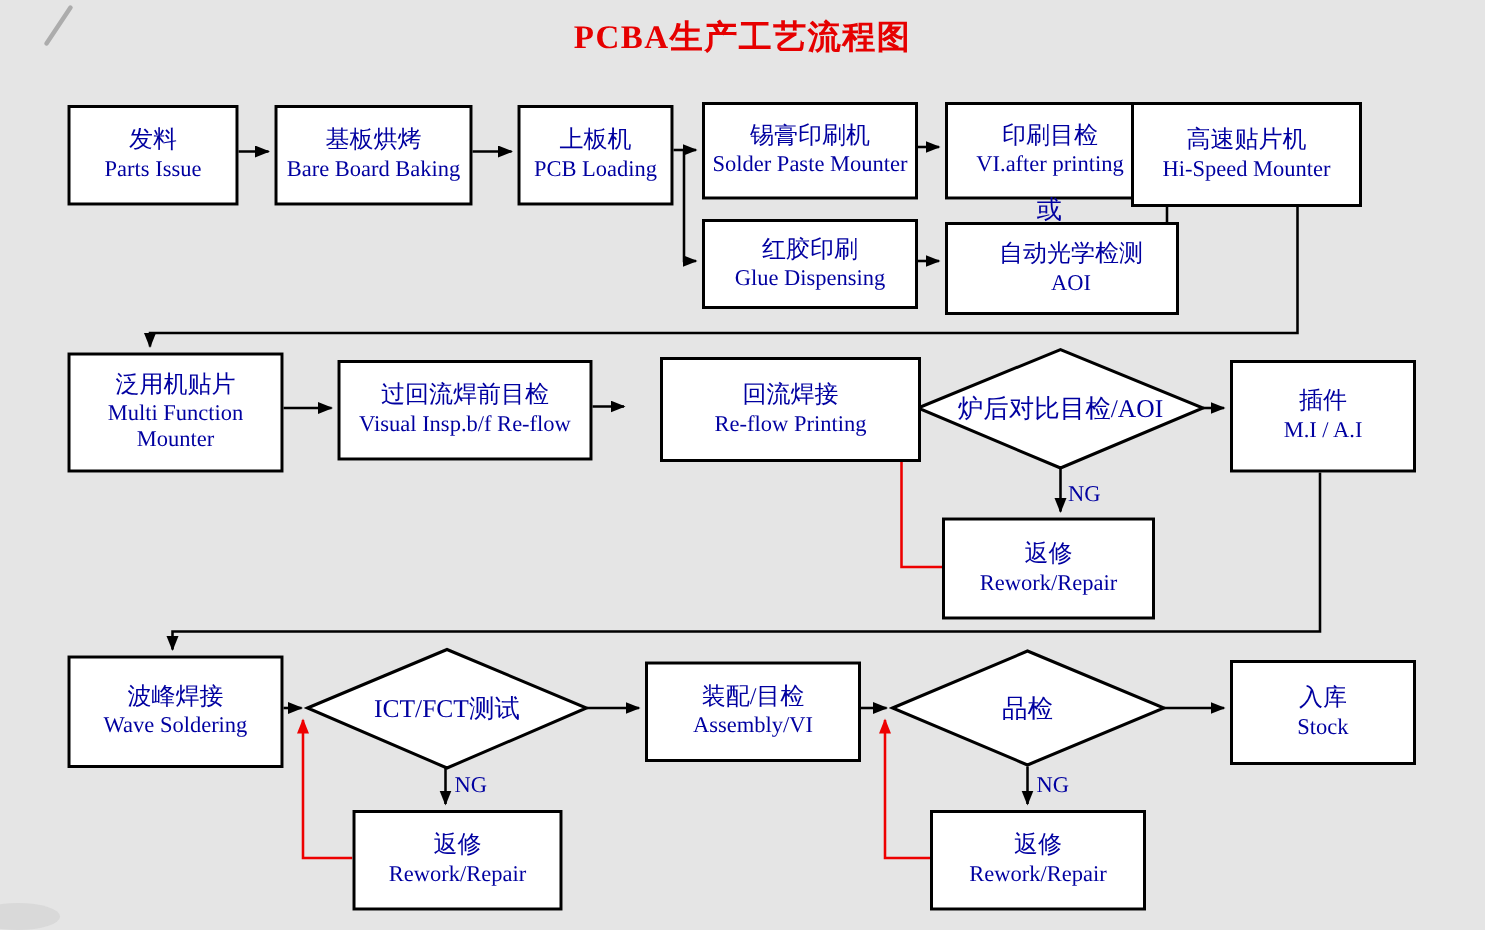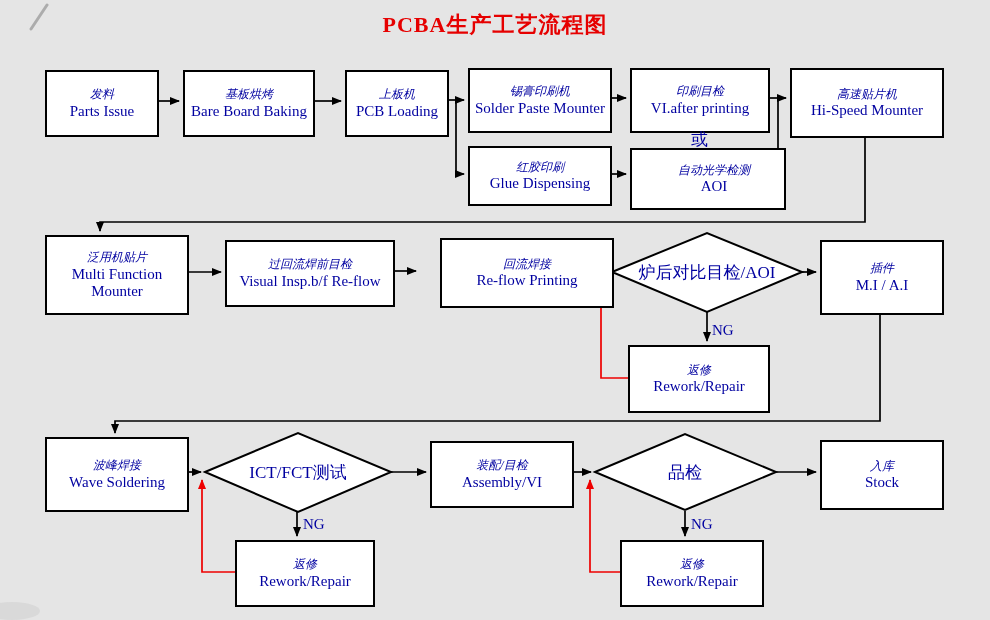--- a/index.html
+++ b/index.html
@@ -4,21 +4,21 @@
 <style>
   html,body{margin:0;padding:0;background:#ffffff;}
   .canvas{position:relative;width:990px;height:620px;background:#e5e5e5;overflow:hidden;
           font-family:"Liberation Serif","DejaVu Serif",serif;}
   .title{position:absolute;left:0;top:10px;width:100%;text-align:center;
          color:#e60000;font-size:22px;font-weight:bold;letter-spacing:1px;}
   svg.layer{position:absolute;left:0;top:0;width:990px;height:620px;}
   .node{position:absolute;border:2px solid #000;background:#fff;
         display:flex;flex-direction:column;align-items:center;justify-content:center;
         text-align:center;color:#0000a0;line-height:1.3;}
-  .zh{font-size:12px;font-style:italic;}
+  .zh{font-size:16px;}
   .en{font-size:15px;line-height:1.15;}
   .dlabel{position:absolute;display:flex;align-items:center;justify-content:center;
           text-align:center;color:#0000a0;font-size:17px;}
   .tag{position:absolute;color:#0000a0;font-size:15px;}
   .or{position:absolute;color:#0000a0;font-size:17px;}
 </style>
 </head>
 <body>
 
 <div class="canvas">
@@ -93,21 +93,21 @@
   <div class="node" style="left:468px;top:68px;width:140px;height:61px;">
     <div class="zh">锡膏印刷机</div>
     <div class="en">Solder Paste Mounter</div>
   </div>
 
   <div class="node" style="left:630px;top:68px;width:136px;height:61px;">
     <div class="zh">印刷目检</div>
     <div class="en">VI.after printing</div>
   </div>
 
-  <div class="node" style="left:790px;top:68px;width:150px;height:66px;text-align:center;">
+  <div class="node" style="left:754px;top:68px;width:150px;height:66px;text-align:center;">
     <div class="zh">高速贴片机</div>
     <div class="en">Hi-Speed Mounter</div>
   </div>
 
   <div class="node" style="left:468px;top:146px;width:140px;height:56px;text-align:right;">
     <div class="zh">红胶印刷</div>
     <div class="en">Glue Dispensing</div>
   </div>
 
   <div class="node" style="left:630px;top:148px;width:140px;height:58px;padding-left:12px;">

